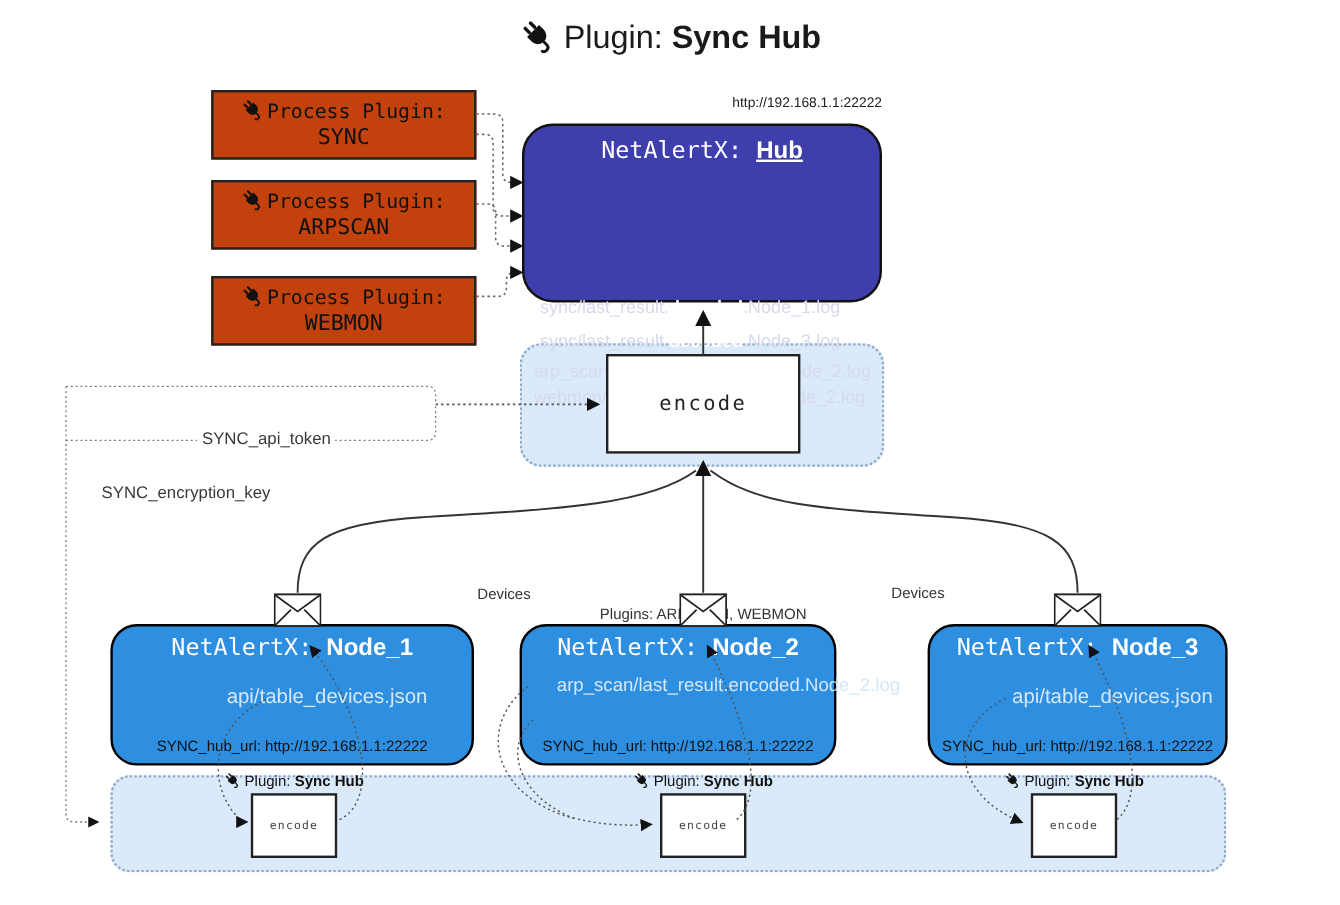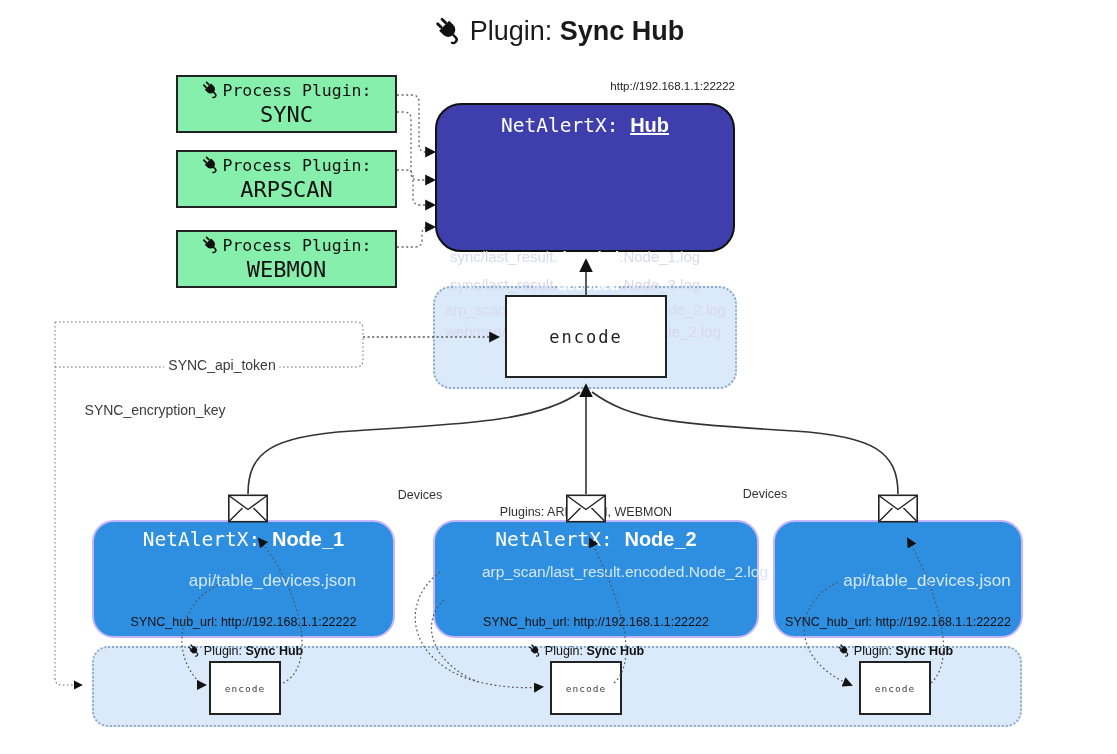--- a/index.html
+++ b/index.html
@@ -7,25 +7,25 @@
           font-family:"Liberation Sans","DejaVu Sans",sans-serif;color:#222;}
   .mono{font-family:"DejaVu Sans Mono","Liberation Mono",monospace;}
   .wires{position:absolute;left:0;top:0;z-index:5;pointer-events:none;}
 
   
   .title{position:absolute;top:16px;left:50%;transform:translateX(-50%);display:flex;align-items:center;gap:7px;z-index:6;}
   .title .t-text{font-size:27px;color:#1a1a1a;}
   .title b{font-weight:bold;}
 
   
-  .pp{position:absolute;left:176px;width:221px;height:58px;background:#86efac;border:2px solid #222;
+  .pp{position:absolute;left:176px;width:221px;height:58px;background:#c2410c;border:2px solid #222;
       box-sizing:border-box;z-index:2;display:flex;flex-direction:column;align-items:center;justify-content:center;}
   .pp1{top:75px;} .pp2{top:150px;} .pp3{top:230px;}
   .pp .l1{display:flex;align-items:center;gap:2px;font-size:16.5px;color:#111;}
-  .pp .l2{font-size:22px;color:#111;margin-top:2px;}
+  .pp .l2{font-size:18px;color:#111;margin-top:2px;}
 
   
   .hub-url{position:absolute;left:435px;top:80px;width:300px;text-align:right;font-size:11.5px;color:#222;z-index:6;}
   .hub{position:absolute;left:435px;top:103px;width:300px;height:149px;background:#3E3EAC;border:2px solid #111;
        border-radius:26px;box-sizing:border-box;z-index:2;}
   .hub-title{position:absolute;top:9px;left:0;width:100%;text-align:center;color:#fff;font-size:19.5px;}
   .hub-title b{font-family:"Liberation Sans","DejaVu Sans",sans-serif;font-size:20px;font-weight:bold;text-decoration:underline;}
   .hub-line{position:absolute;left:13px;white-space:nowrap;font-size:15px;color:#D8D8EF;}
   .hub-line b{color:#fff;font-weight:bold;}
   .hl1{top:143px;} .hl2{top:171px;} .hl3{top:196px;left:8px;} .hl4{top:218px;left:8px;}
@@ -36,23 +36,23 @@
   .decode-box{position:absolute;left:505px;top:295px;width:162px;height:83px;background:#fff;border:2px solid #222;
               box-sizing:border-box;z-index:2;display:flex;align-items:center;justify-content:center;
               font-size:17px;letter-spacing:2px;color:#222;}
 
   
   .wlabel{position:absolute;transform:translate(-50%,-50%);background:#fff;padding:0 4px;white-space:nowrap;z-index:6;margin-top:43px;}
   .secret{font-size:14px;color:#3a3a3a;}
   .elabel{font-size:12.5px;color:#333;}
 
   
-  .node{position:absolute;top:520px;height:118px;background:#2E8EE0;border:2px solid #c4b5fd;border-radius:22px;
+  .node{position:absolute;top:520px;height:118px;background:#2E8EE0;border:2px solid #000000;border-radius:22px;
         box-sizing:border-box;z-index:2;}
-  .node1{left:92px;width:303px;} .node2{left:433px;width:326px;} .node3{left:773px;width:250px;}
+  .node1{left:92px;width:303px;} .node2{left:433px;width:264px;} .node3{left:773px;width:250px;}
   .node-title{position:absolute;top:6px;left:0;width:100%;text-align:center;color:#fff;font-size:19.5px;white-space:nowrap;}
   .node-title b{font-family:"Liberation Sans","DejaVu Sans",sans-serif;font-size:20px;font-weight:bold;}
   .node-line{position:absolute;left:0;width:100%;text-align:center;color:#D4E8FB;white-space:nowrap;padding-left:29px;}
   .n1-line{top:49px;font-size:17px;}
   .n2-line-a{top:41px;font-size:15.5px;} .n2-line-b{top:69px;font-size:15.5px;}
   .n3-line{top:49px;font-size:17px;}
   .node-url{position:absolute;bottom:7px;left:0;width:100%;text-align:center;font-size:12.5px;color:#111;}
 
   
   .env{position:absolute;top:494px;width:40px;height:29px;z-index:6;}
@@ -198,20 +198,23 @@
     <div class="node-url">SYNC_hub_url: http://192.168.1.1:22222</div>
   </div>
   <div class="node node2">
     <div class="node-title mono">
       <span>NetAlertX:</span> <b>Node_2</b>
     </div>
     <div class="node-line n2-line-a">arp_scan/last_result.encoded.Node_2.log</div>
     <div class="node-url">SYNC_hub_url: http://192.168.1.1:22222</div>
   </div>
   <div class="node node3">
+    <div class="node-title mono">
+      <span>NetAlertX:</span> <b>Node_3</b>
+    </div>
     <div class="node-line n3-line">api/table_devices.json</div>
     <div class="node-url">SYNC_hub_url: http://192.168.1.1:22222</div>
   </div>
 
   <svg class="env env1">
       <use href="#envelope"></use>
     </svg>
   <svg class="env env2">
       <use href="#envelope"></use>
     </svg>

